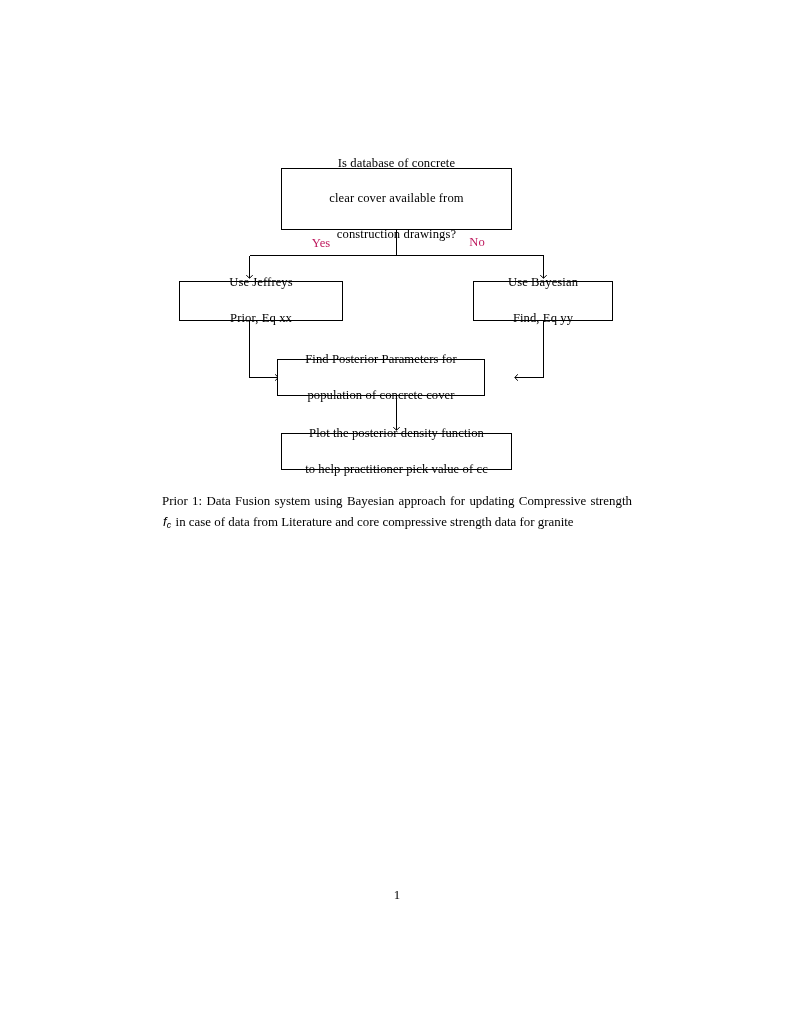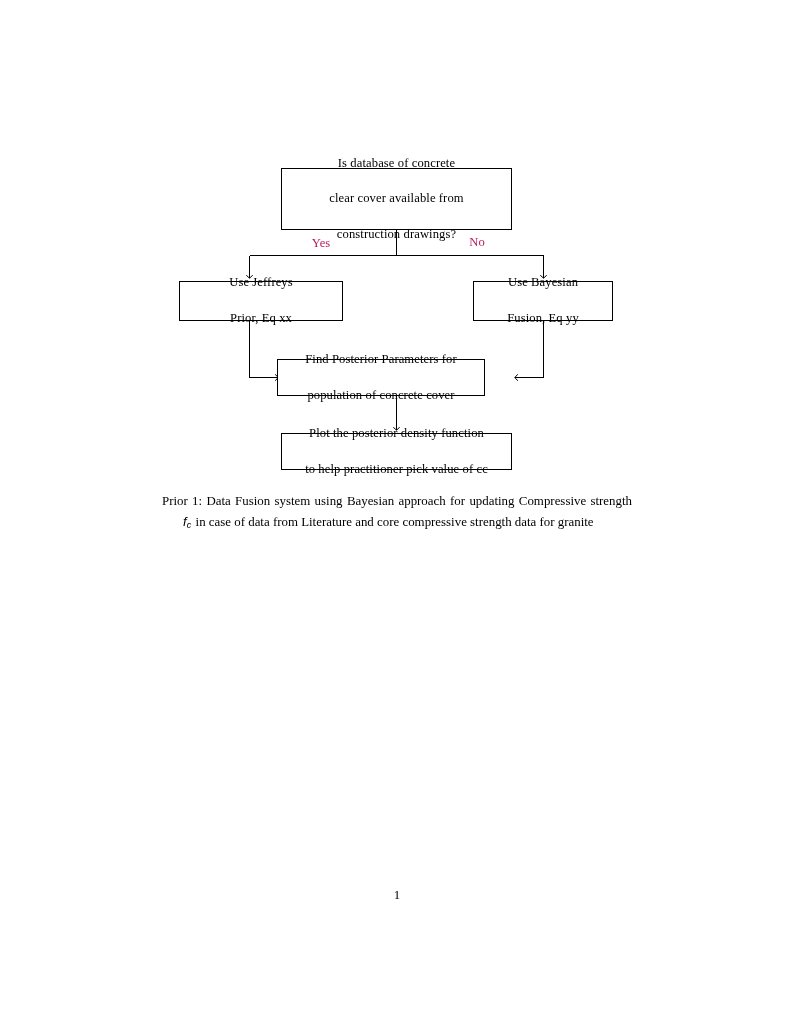--- a/index.html
+++ b/index.html
@@ -86,21 +86,20 @@
     font-size: 12.9px;
     line-height: 1.52;
     text-align: justify;
     color: #000;
   }
   #caption .lbl { margin-right: 0.33em; }
   .mathf {
     font-family: Liberation Sans, sans-serif;
     font-style: italic;
     padding: 0 0.08em;
-    margin-left: 20px;
   }
   .mathf sub {
     font-style: italic;
     font-size: 0.7em;
     vertical-align: -0.22em;
     padding-left: 0.02em;
   }
 
   
   #folio {
@@ -157,21 +156,21 @@
     <div class="branch-label" id="label-yes">Yes</div>
     <div class="branch-label" id="label-no">No</div>
 
     <div class="node" id="node-jeffreys">
       <span class="ln">Use Jeffreys</span>
       <span class="ln">Prior, Eq xx</span>
     </div>
 
     <div class="node" id="node-conjugate">
       <span class="ln">Use Bayesian</span>
-      <span class="ln">Fusion, Eq yy</span>
+      <span class="ln">Find, Eq yy</span>
     </div>
 
     <div class="node" id="node-posterior">
       <span class="ln">Find Posterior Parameters for</span>
       <span class="ln">population of concrete cover</span>
     </div>
 
     <div class="node" id="node-plot">
       <span class="ln">Plot the posterior density function</span>
       <span class="ln">to help practitioner pick value of cc</span>

